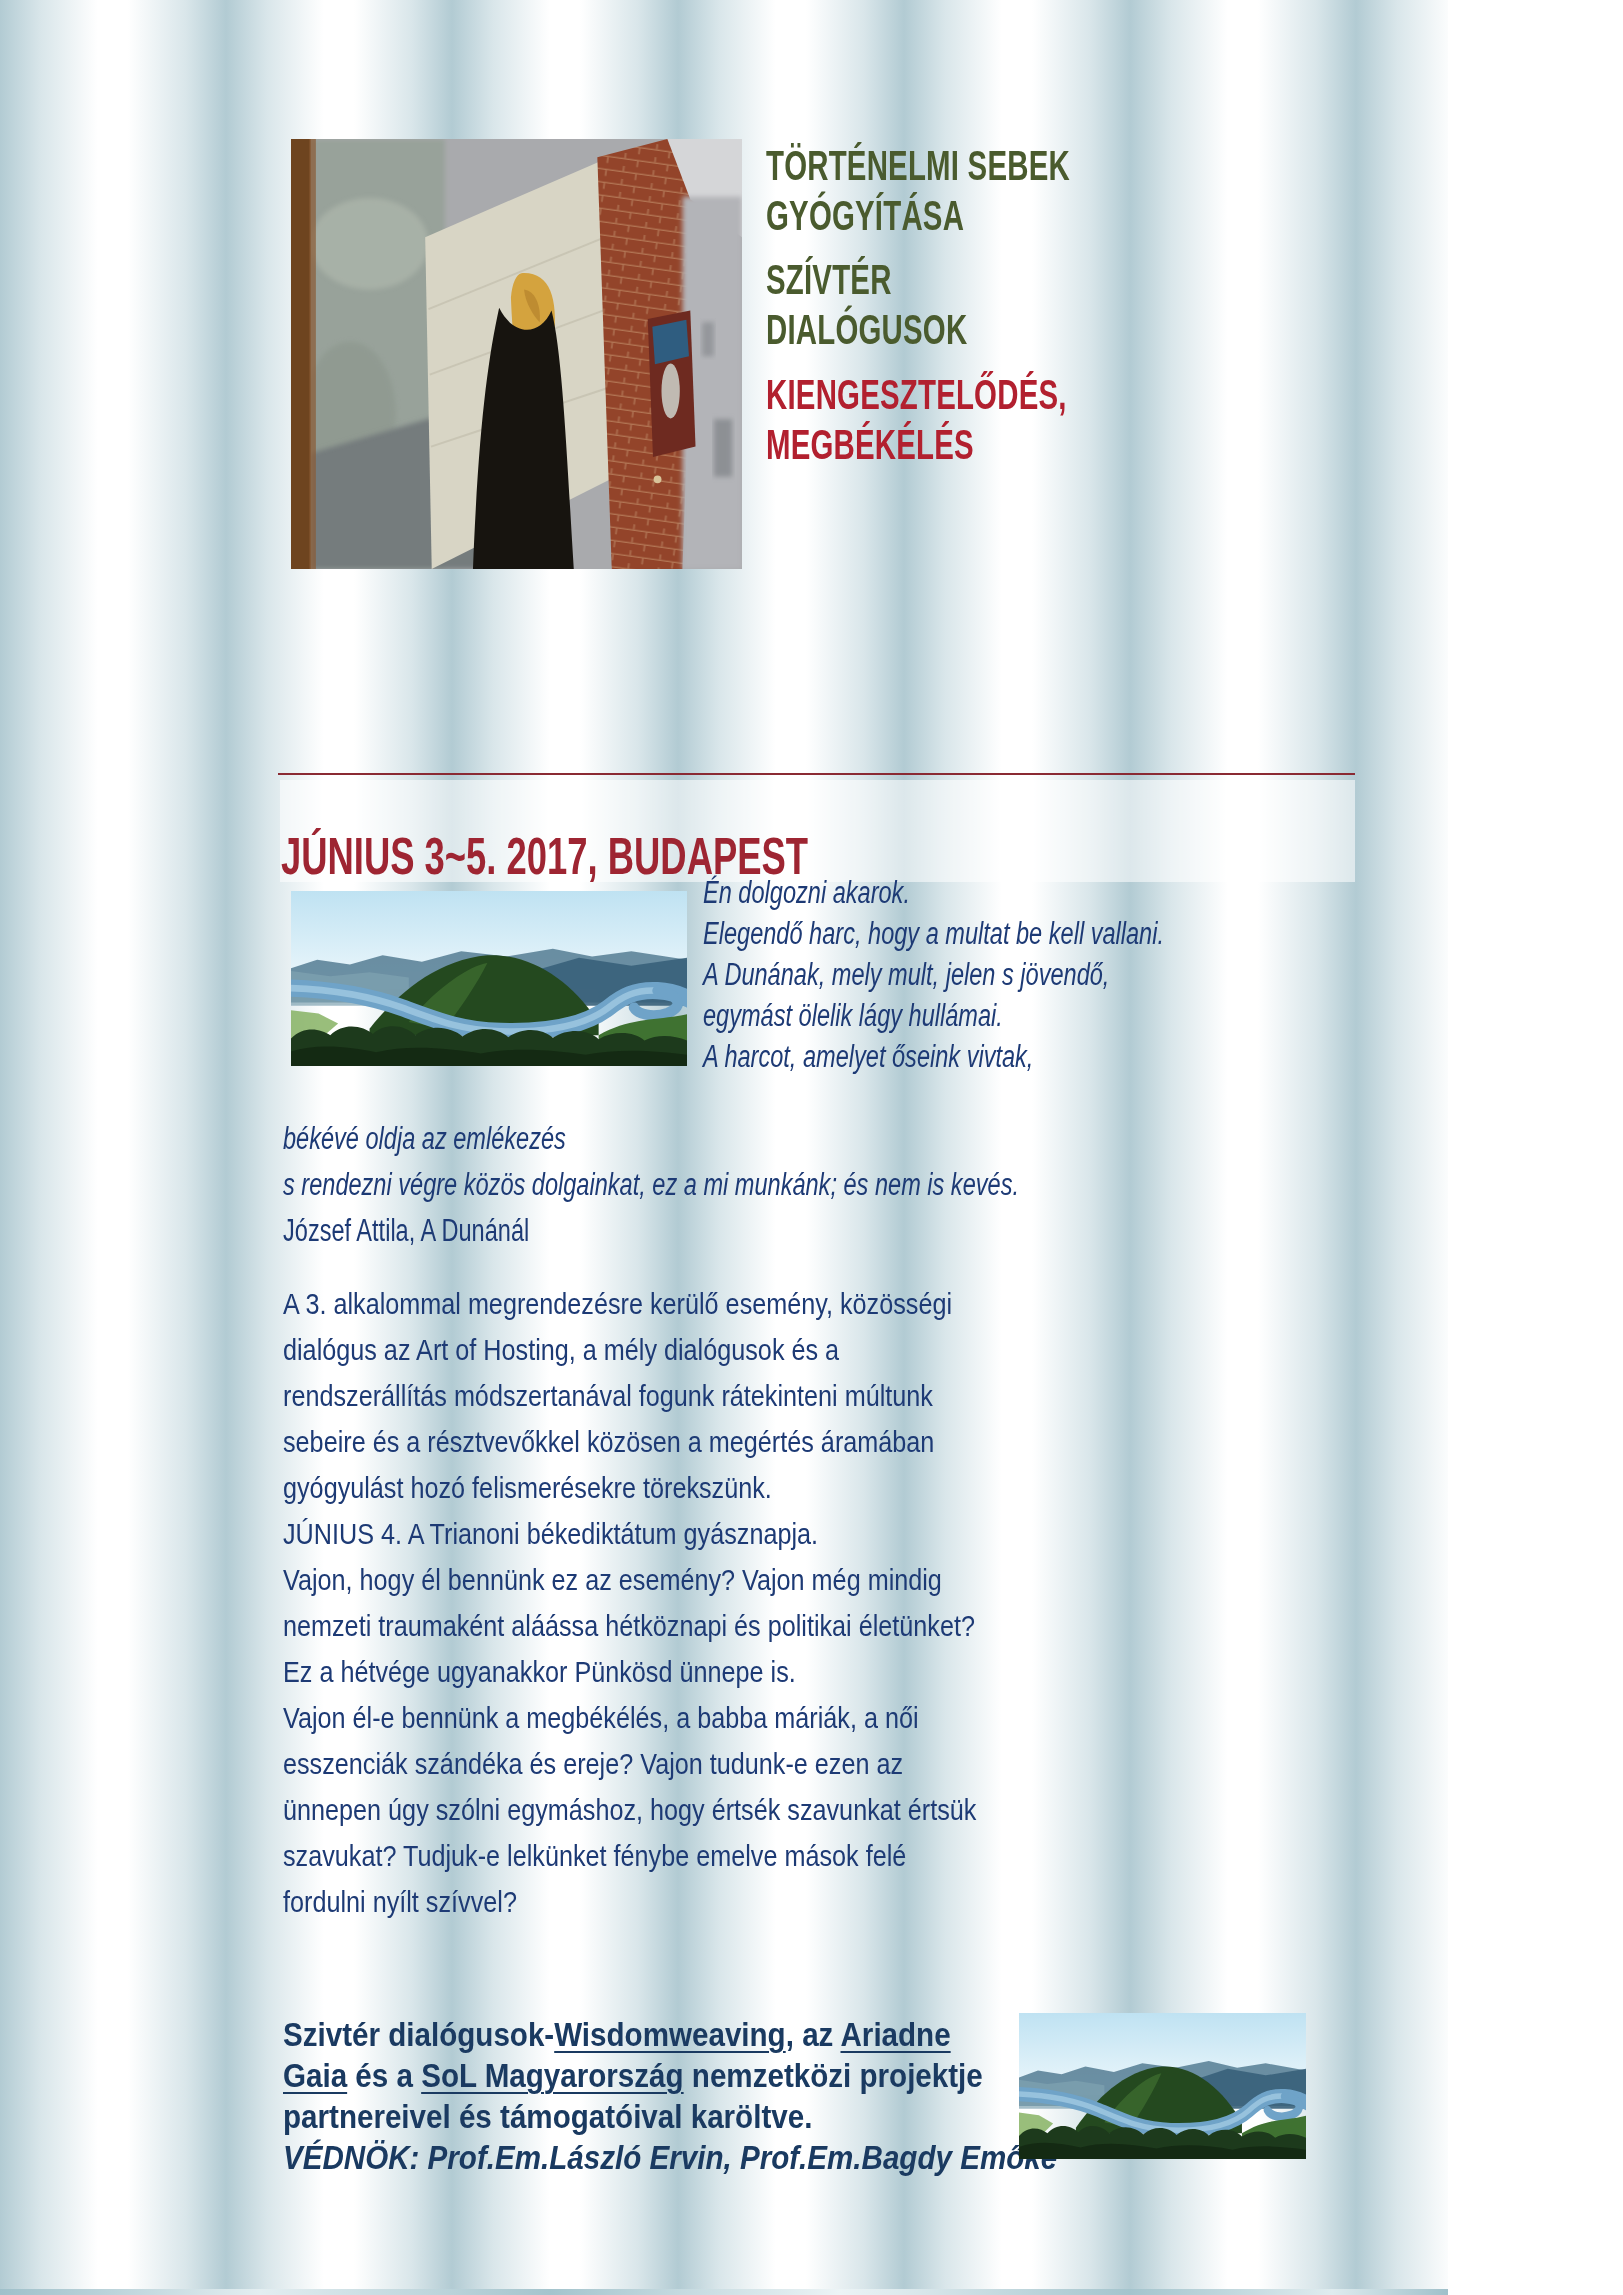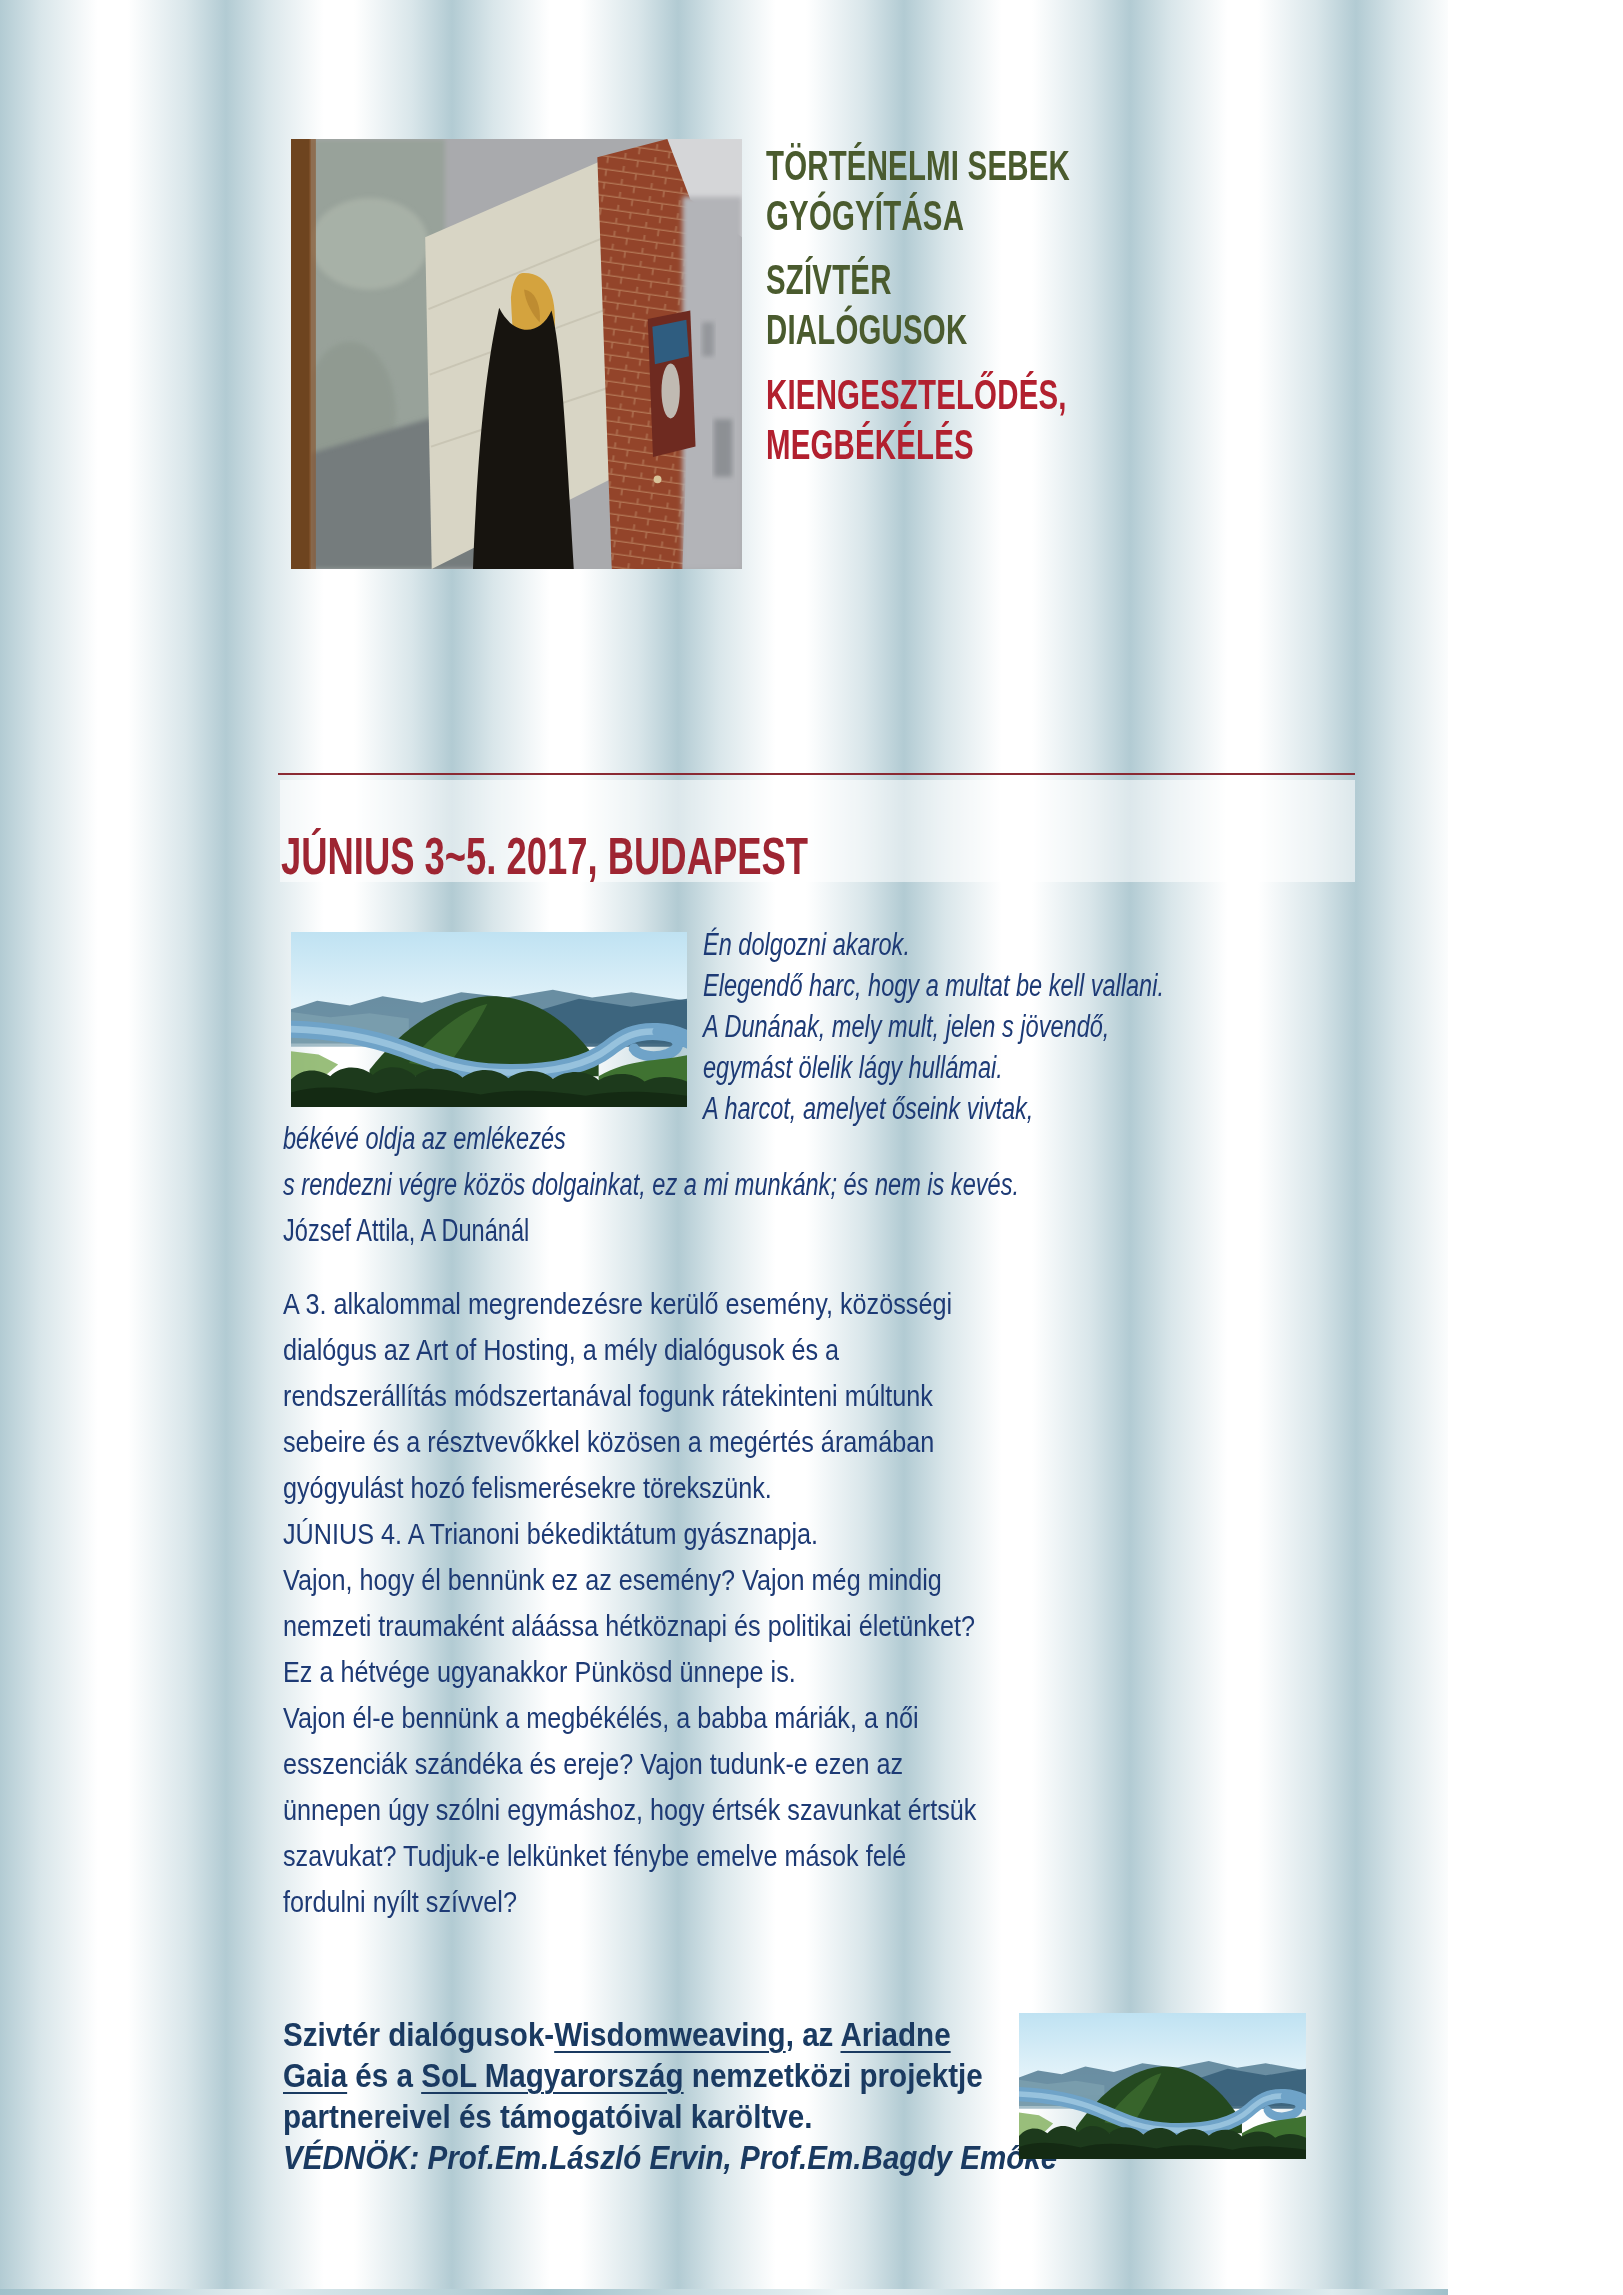--- a/index.html
+++ b/index.html
@@ -20,21 +20,21 @@
   .danube-foot{left:1019px;top:2013px;width:287px;height:146px;}
   .title-block{position:absolute;left:766px;top:141px;font-weight:700;}
   .title-line{font-size:42px;line-height:50px;white-space:pre-line;
     transform:scaleX(0.70);transform-origin:left top;margin:0 0 14.4px 0;letter-spacing:0.3px;}
   .tg{color:var(--title-green);}
   .tr{color:var(--title-red);margin-bottom:0;}
   .rule{position:absolute;left:278px;top:773px;width:1077px;height:2px;background:var(--rule-red);}
   .date-band{position:absolute;left:280px;top:780px;width:1075px;height:102px;background:rgba(255,255,255,0.55);}
   .date-heading{position:absolute;left:281px;top:826px;color:var(--heading-red);
     font-size:52px;font-weight:700;white-space:nowrap;transform:scaleX(0.70);transform-origin:left top;}
-  .poem-row{position:absolute;left:291px;top:930px;display:flex;align-items:flex-start;}
+  .poem-row{position:absolute;left:291px;top:878px;display:flex;align-items:center;}
   .poem-row svg{flex:0 0 auto;margin-top:2px;}
   .poem{color:var(--poem-navy);font-size:31px;line-height:41px;font-style:italic;
     white-space:pre-line;transform:scaleX(0.76);transform-origin:left top;}
   .poem-beside{margin-left:15.7px;margin-top:-6.5px;}
   .poem-cont{position:absolute;left:283px;top:1116px;line-height:46px;}
   .poem-attr{position:absolute;left:283px;top:1208px;color:var(--poem-navy);font-size:31px;line-height:46px;
     font-style:normal;white-space:nowrap;transform:scaleX(0.76);transform-origin:left top;}
   .body-block{position:absolute;left:283px;top:1281px;color:var(--body-navy);
     font-size:30px;line-height:46px;white-space:pre-line;transform:scaleX(0.84);transform-origin:left top;}
   .footer-block{position:absolute;left:283px;top:2014px;color:var(--footer-navy);

